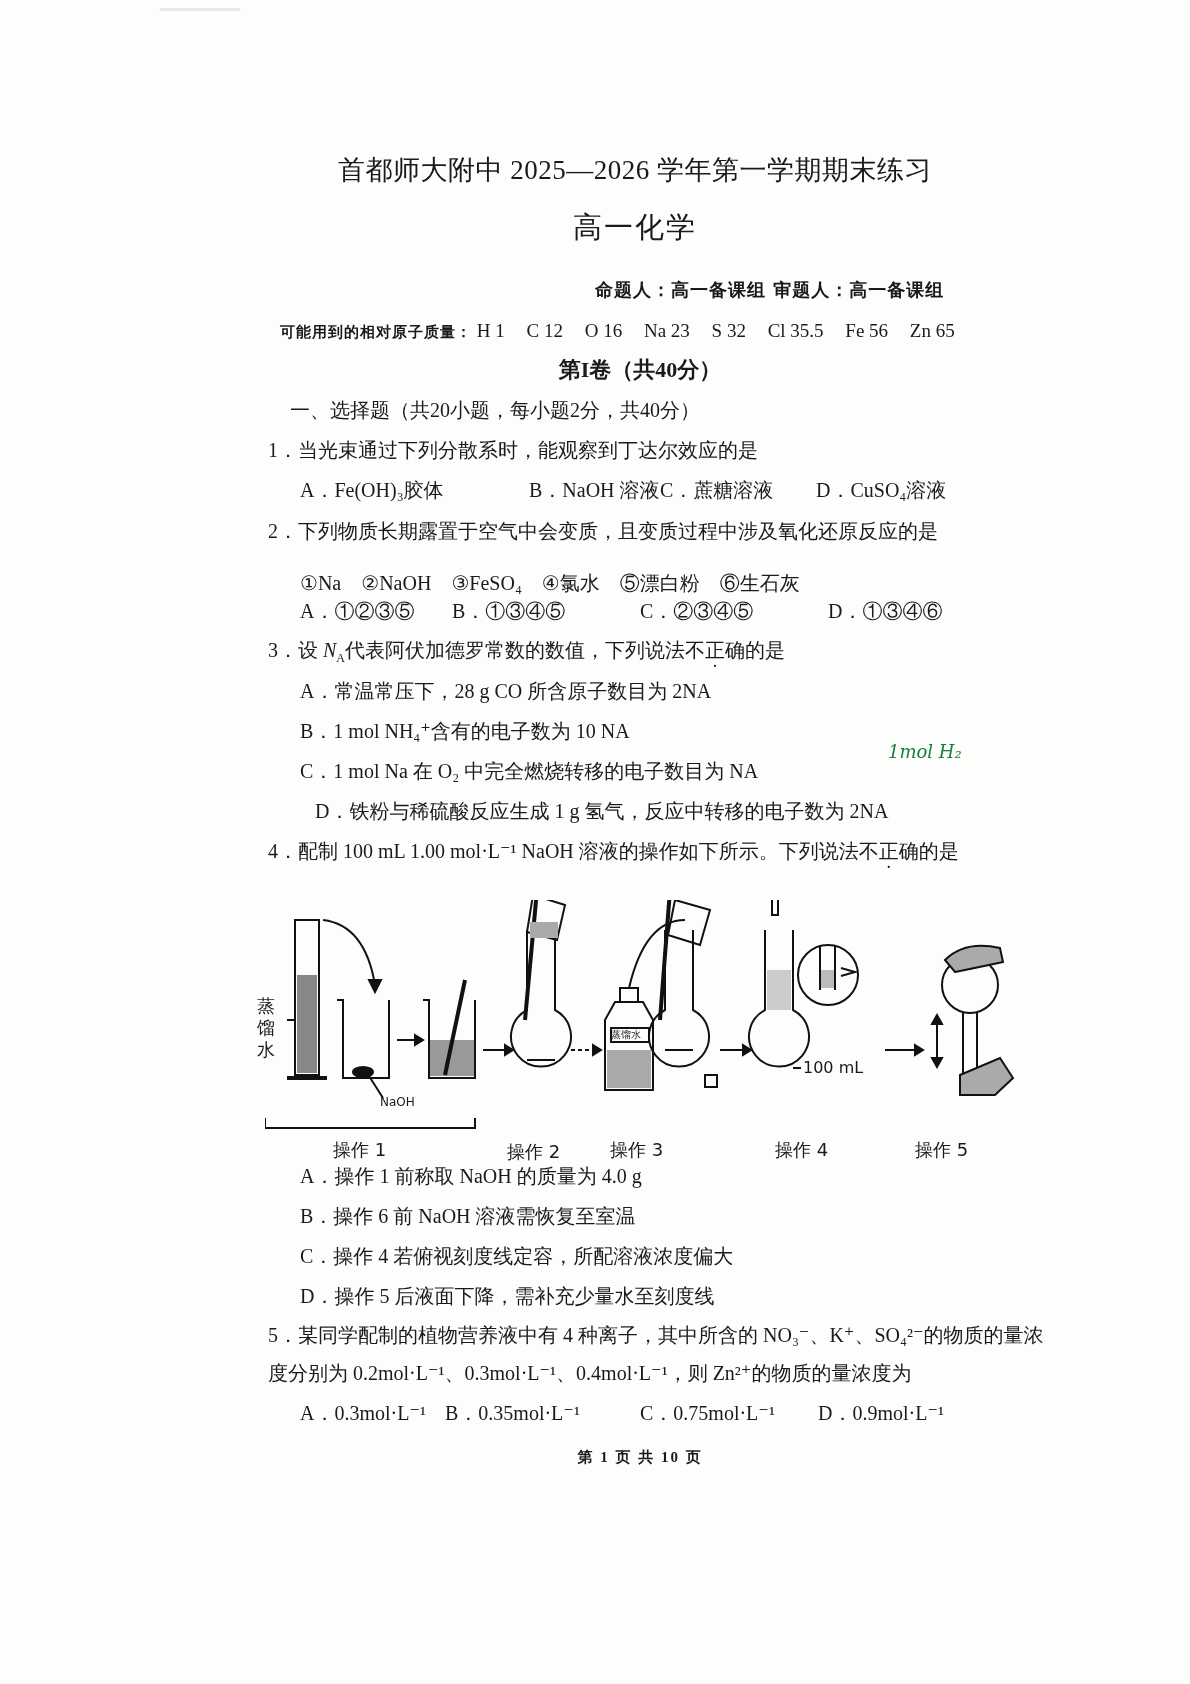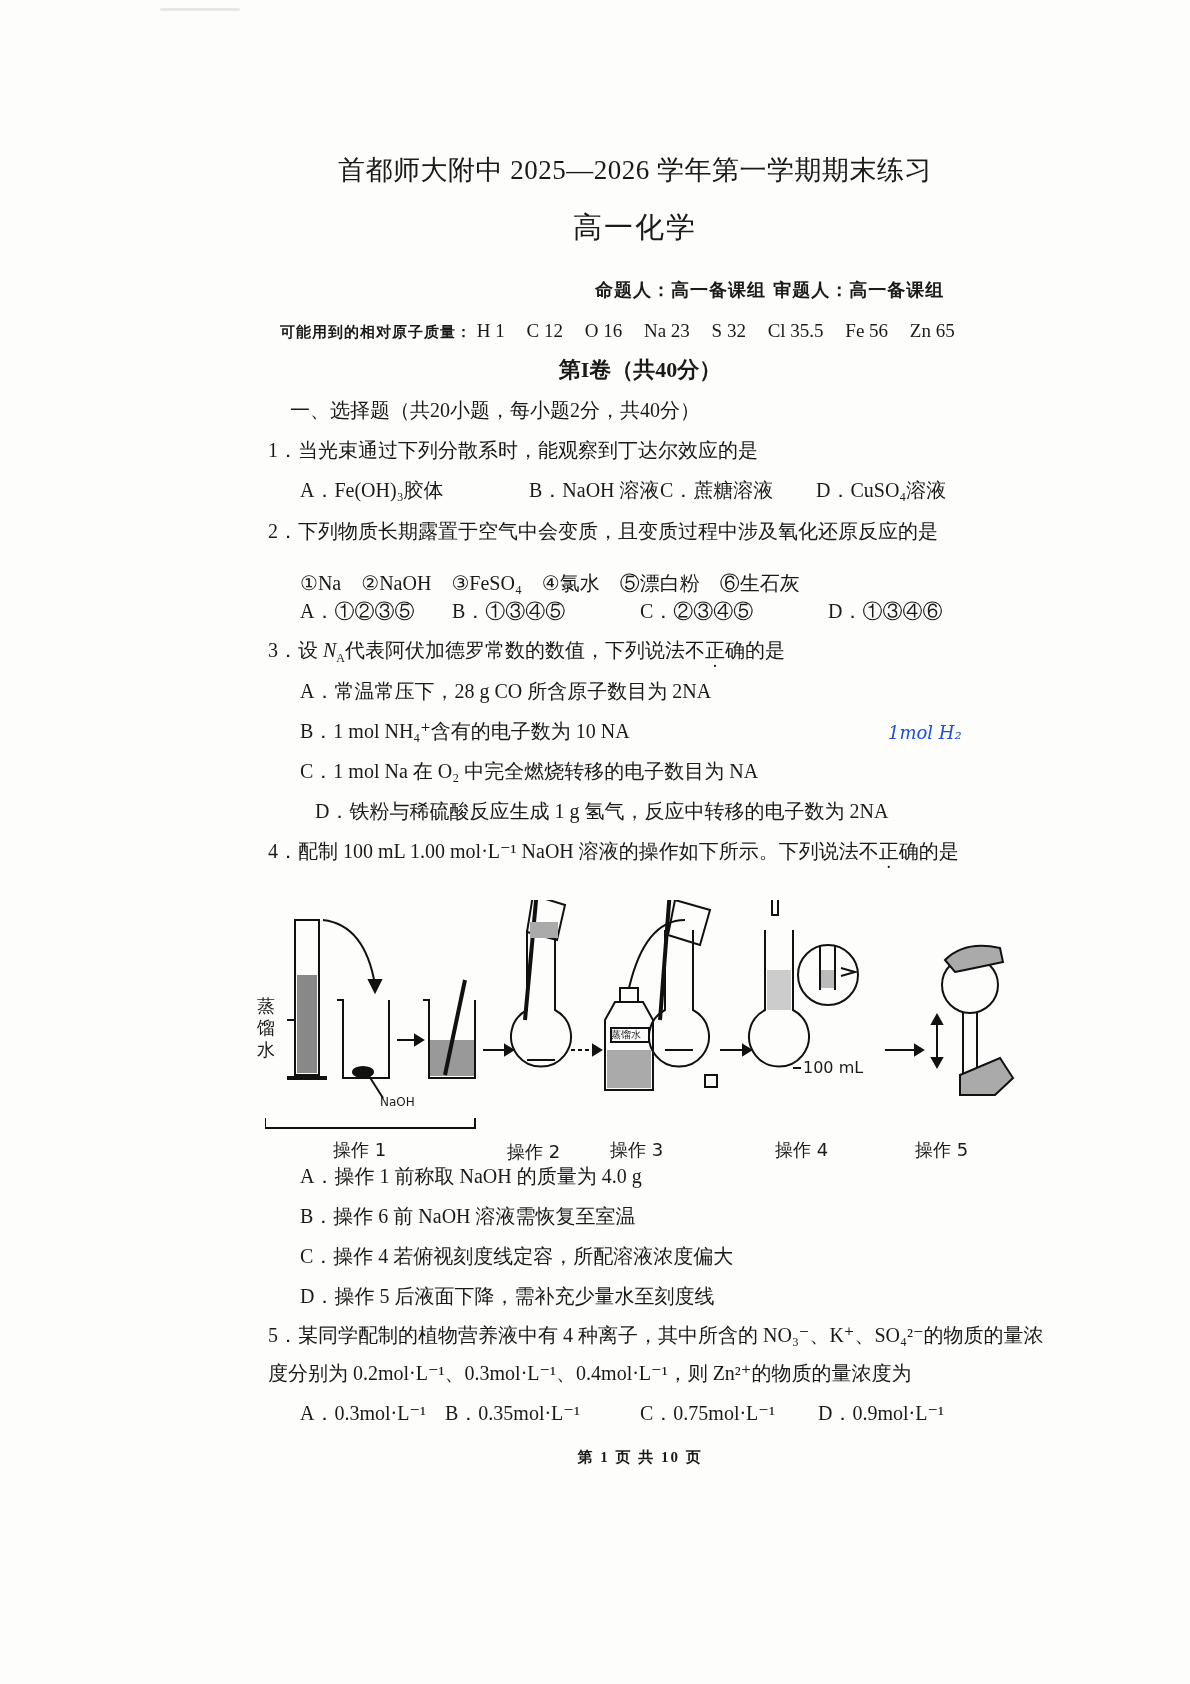--- a/index.html
+++ b/index.html
@@ -16,21 +16,21 @@
   .masses .lbl { font-family: "DejaVu Sans", sans-serif; font-weight: bold; font-size: 15px; letter-spacing: 1px; }
   .masses .el { margin-right: 17px; }
   .volume { left: 0; width: 1280px; text-align: center; top: 355px; font-size: 22px; font-weight: bold; }
   .section { left: 290px; top: 397px; font-size: 20px; font-weight: normal; }
   .q { font-size: 20px; }
   .opt { font-size: 20px; }
   sub, sup { font-size: 12px; }
   .em { font-style: italic; }
   .dot-under { position: relative; }
   .dot-under::after { content: "·"; position: absolute; left: 45%; top: 17px; font-size: 18px; }
-  .handwriting { left: 888px; top: 722px; font-size: 18px; font-style: italic; font-family: "DejaVu Serif", serif; color: #1d4ed8; }
+  .handwriting { left: 888px; top: 741px; font-size: 18px; font-style: italic; font-family: "DejaVu Serif", serif; color: #15803d; }
   .footer { left: 0; width: 1280px; text-align: center; top: 1448px; font-size: 15px; font-weight: bold; letter-spacing: 2px; }
   .diagram { left: 265px; top: 900px; width: 830px; height: 250px; }
   .diag-label { position: absolute; font-size: 18px; font-family: "DejaVu Sans", sans-serif; }
   .scan-mark { left: 160px; top: 8px; width: 80px; height: 3px; background: #e8e8e8; border-radius: 2px; }
 </style>
 </head>
 <body>
 
 <div class="abs scan-mark"></div>
 

